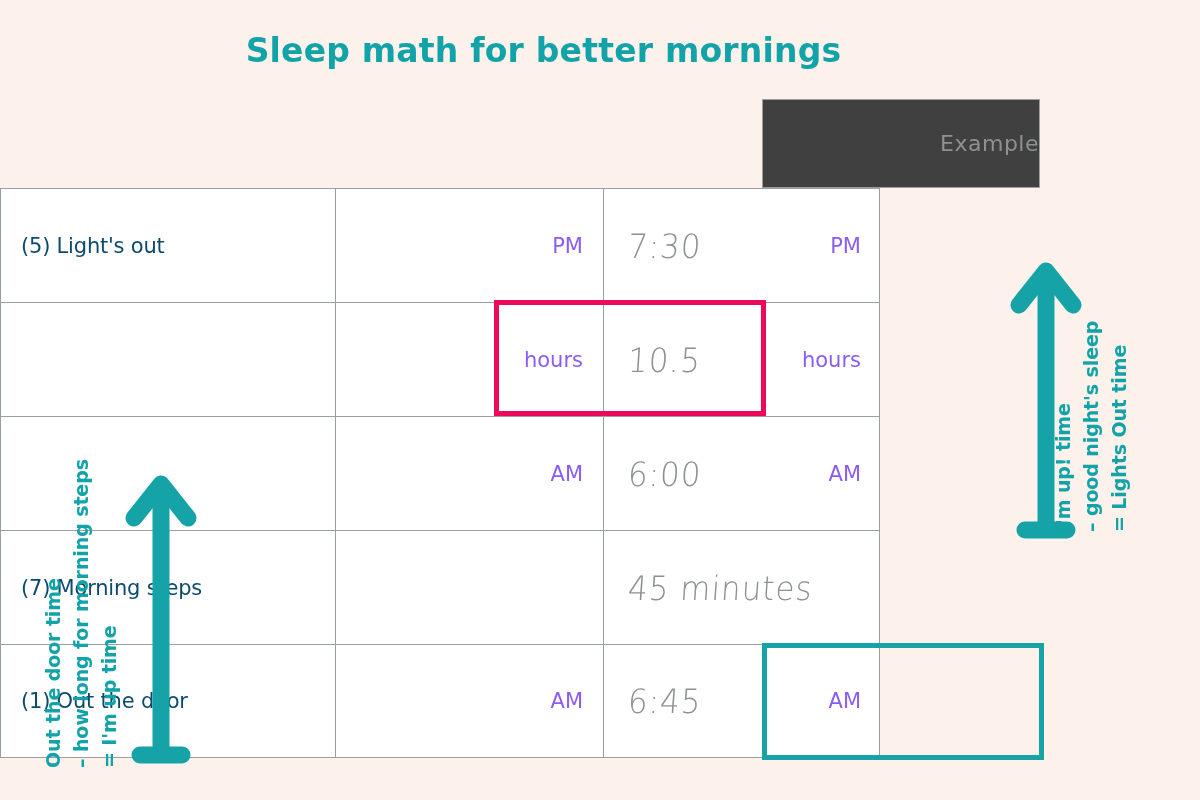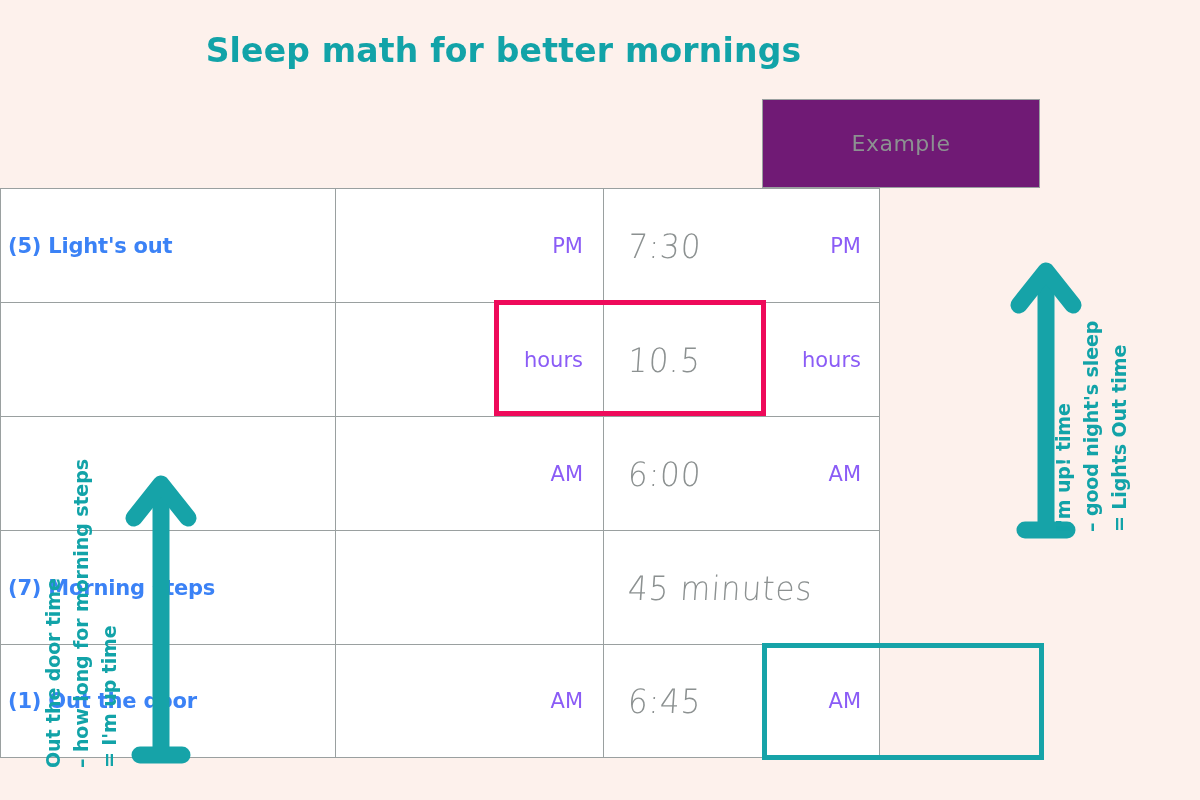--- a/index.html
+++ b/index.html
@@ -27,33 +27,34 @@
     position: absolute;
     left: 0;
     top: 31px;
     width: 1007px;
     text-align: center;
     font-size: 33px;
     font-weight: bold;
     color: #12a3a8;
     letter-spacing: 0.2px;
     font-family: "DejaVu Sans", sans-serif;
+    padding-left: 40px;
   }
   .hdr-cell {
     position: absolute;
     left: 762px;
     top: 99px;
     width: 278px;
     height: 89px;
     border: 1.5px solid #9aa0a0;
-    background: #701a75;
-    box-sizing: border-box;
-    display: flex;
-    align-items: center;
-    justify-content: center;
+    background: #404040;
+    box-sizing: border-box;
+    display: flex;
+    align-items: center;
+    justify-content: flex-end;
     font-size: 22px;
     color: #8c9191;
     font-family: "DejaVu Sans", sans-serif;
     letter-spacing: 0.5px;
   }
 
   .row {
     position: absolute;
     left: 0;
     width: 880px;
@@ -66,25 +67,25 @@
   }
   .row.last { border-bottom: 1.5px solid #9aa0a0; }
 
   .c-label {
     position: absolute;
     left: 0; top: 0;
     width: 334px;
     height: 100%;
     display: flex;
     align-items: center;
-    padding-left: 7px;
+    padding-left: 20px;
     box-sizing: border-box;
     font-size: 21px;
-    font-weight: bold;
-    color: #3b82f6;
+    font-weight: normal;
+    color: #0c4a6e;
     font-family: "DejaVu Sans", sans-serif;
     letter-spacing: -0.2px;
   }
   .c-input {
     position: absolute;
     left: 334px; top: 0;
     width: 268px;
     height: 100%;
     border-left: 1.5px solid #9aa0a0;
     box-sizing: border-box;

